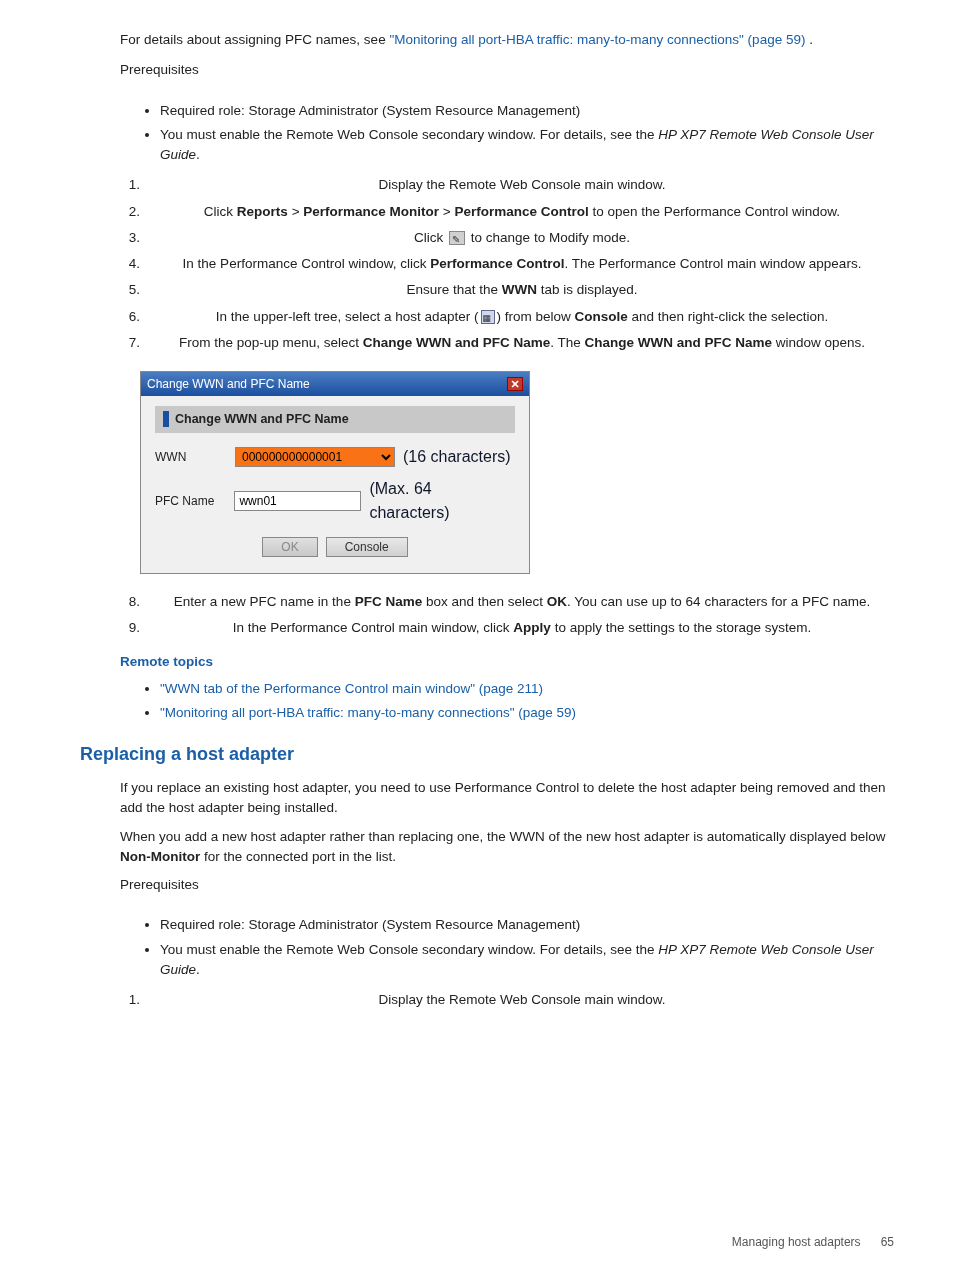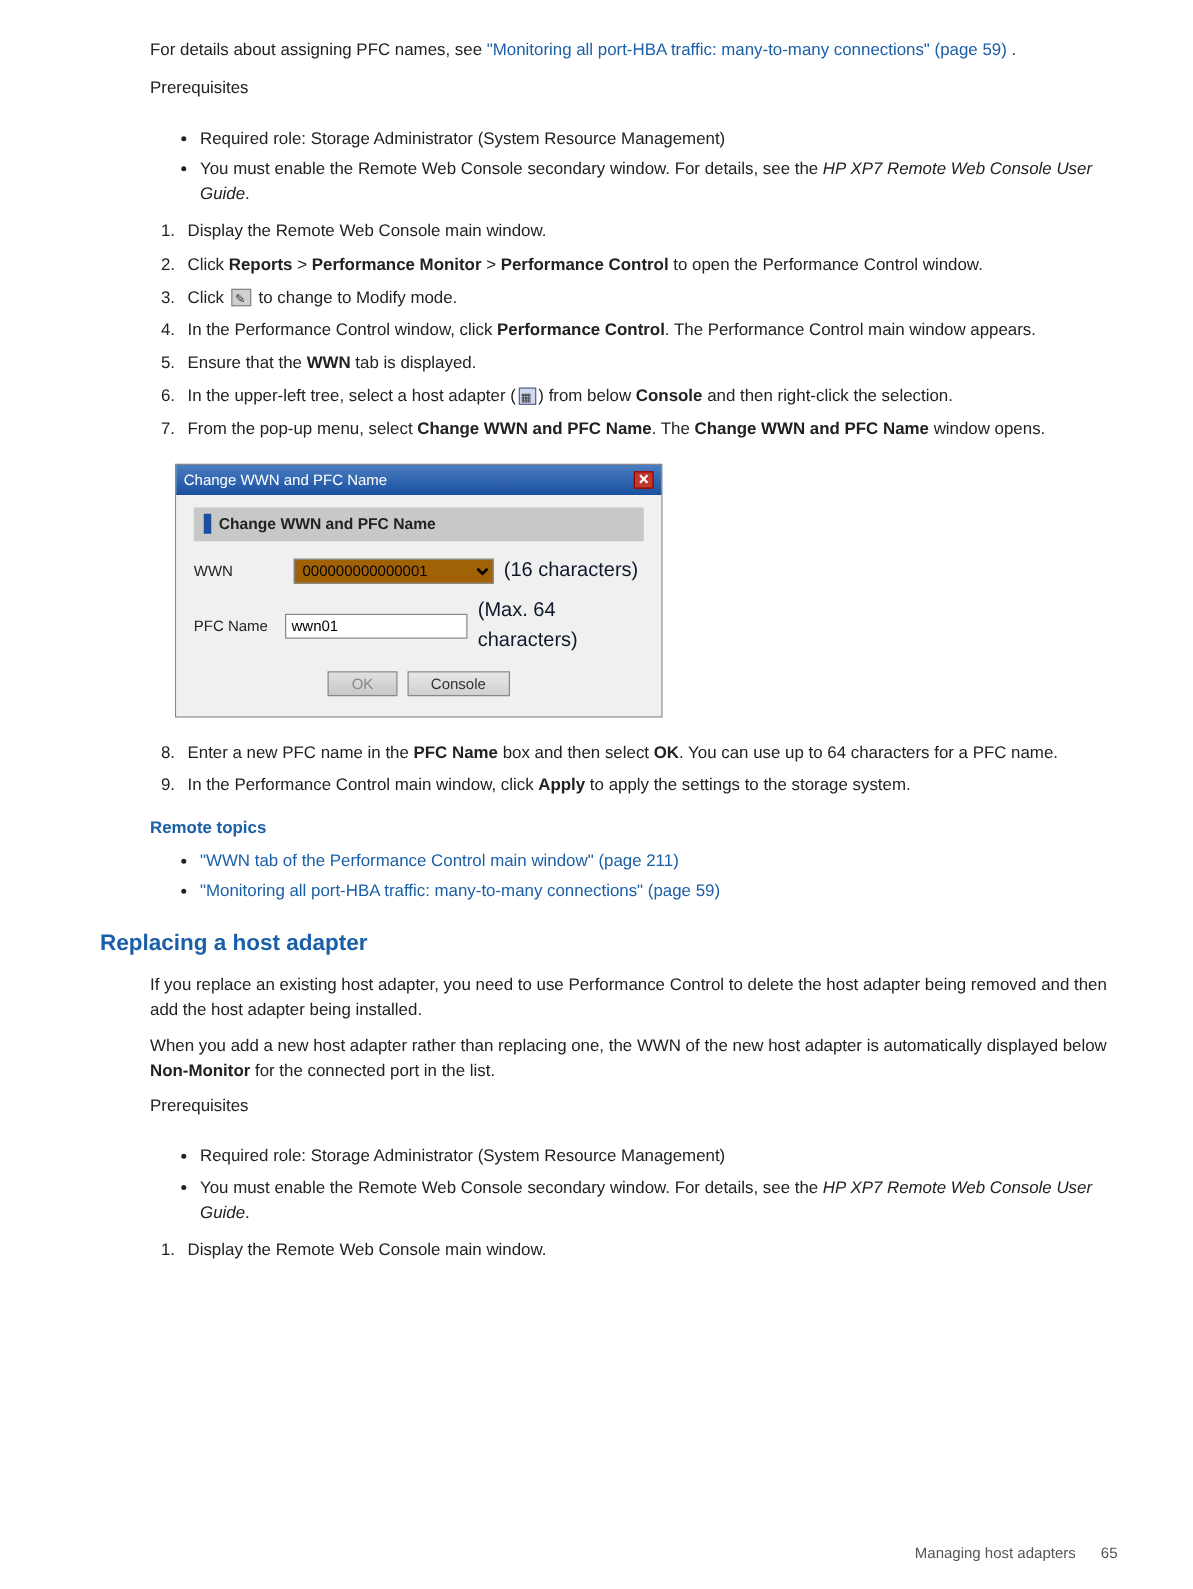--- a/index.html
+++ b/index.html
@@ -41,21 +41,21 @@
       margin-bottom: 6px;
       list-style: none;
       display: flex;
       gap: 10px;
     }
     .num {
       min-width: 20px;
       text-align: right;
       flex-shrink: 0;
     }
-    .step-content { flex: 1; }
+    .step-content { flex: 1; text-align: center; }
     .bold { font-weight: bold; }
     .italic { font-style: italic; }
     .dialog-container {
       margin: 18px 0 18px 60px;
       width: 390px;
       border: 1px solid #888;
       background: #f0f0f0;
     }
     .dialog-titlebar {
       background: linear-gradient(to bottom, #4a7dc0, #1a4fa0);
@@ -109,25 +109,25 @@
     .dialog-label {
       width: 72px;
       font-size: 12px;
       font-weight: normal;
     }
     .dialog-input {
       border: 1px solid #888;
       background: #fff;
       padding: 2px 4px;
       font-size: 12px;
-      width: 146px;
+      width: 127px;
     }
     .dialog-dropdown {
       border: 1px solid #888;
-      background: #a16207;
+      background: #f97316;
       font-size: 12px;
       padding: 1px 2px;
       width: 160px;
     }
     .dialog-hint { font-size: 16px; color: #0f172a; }
     .dialog-buttons {
       display: flex;
       gap: 8px;
       justify-content: center;
       margin-top: 12px;

